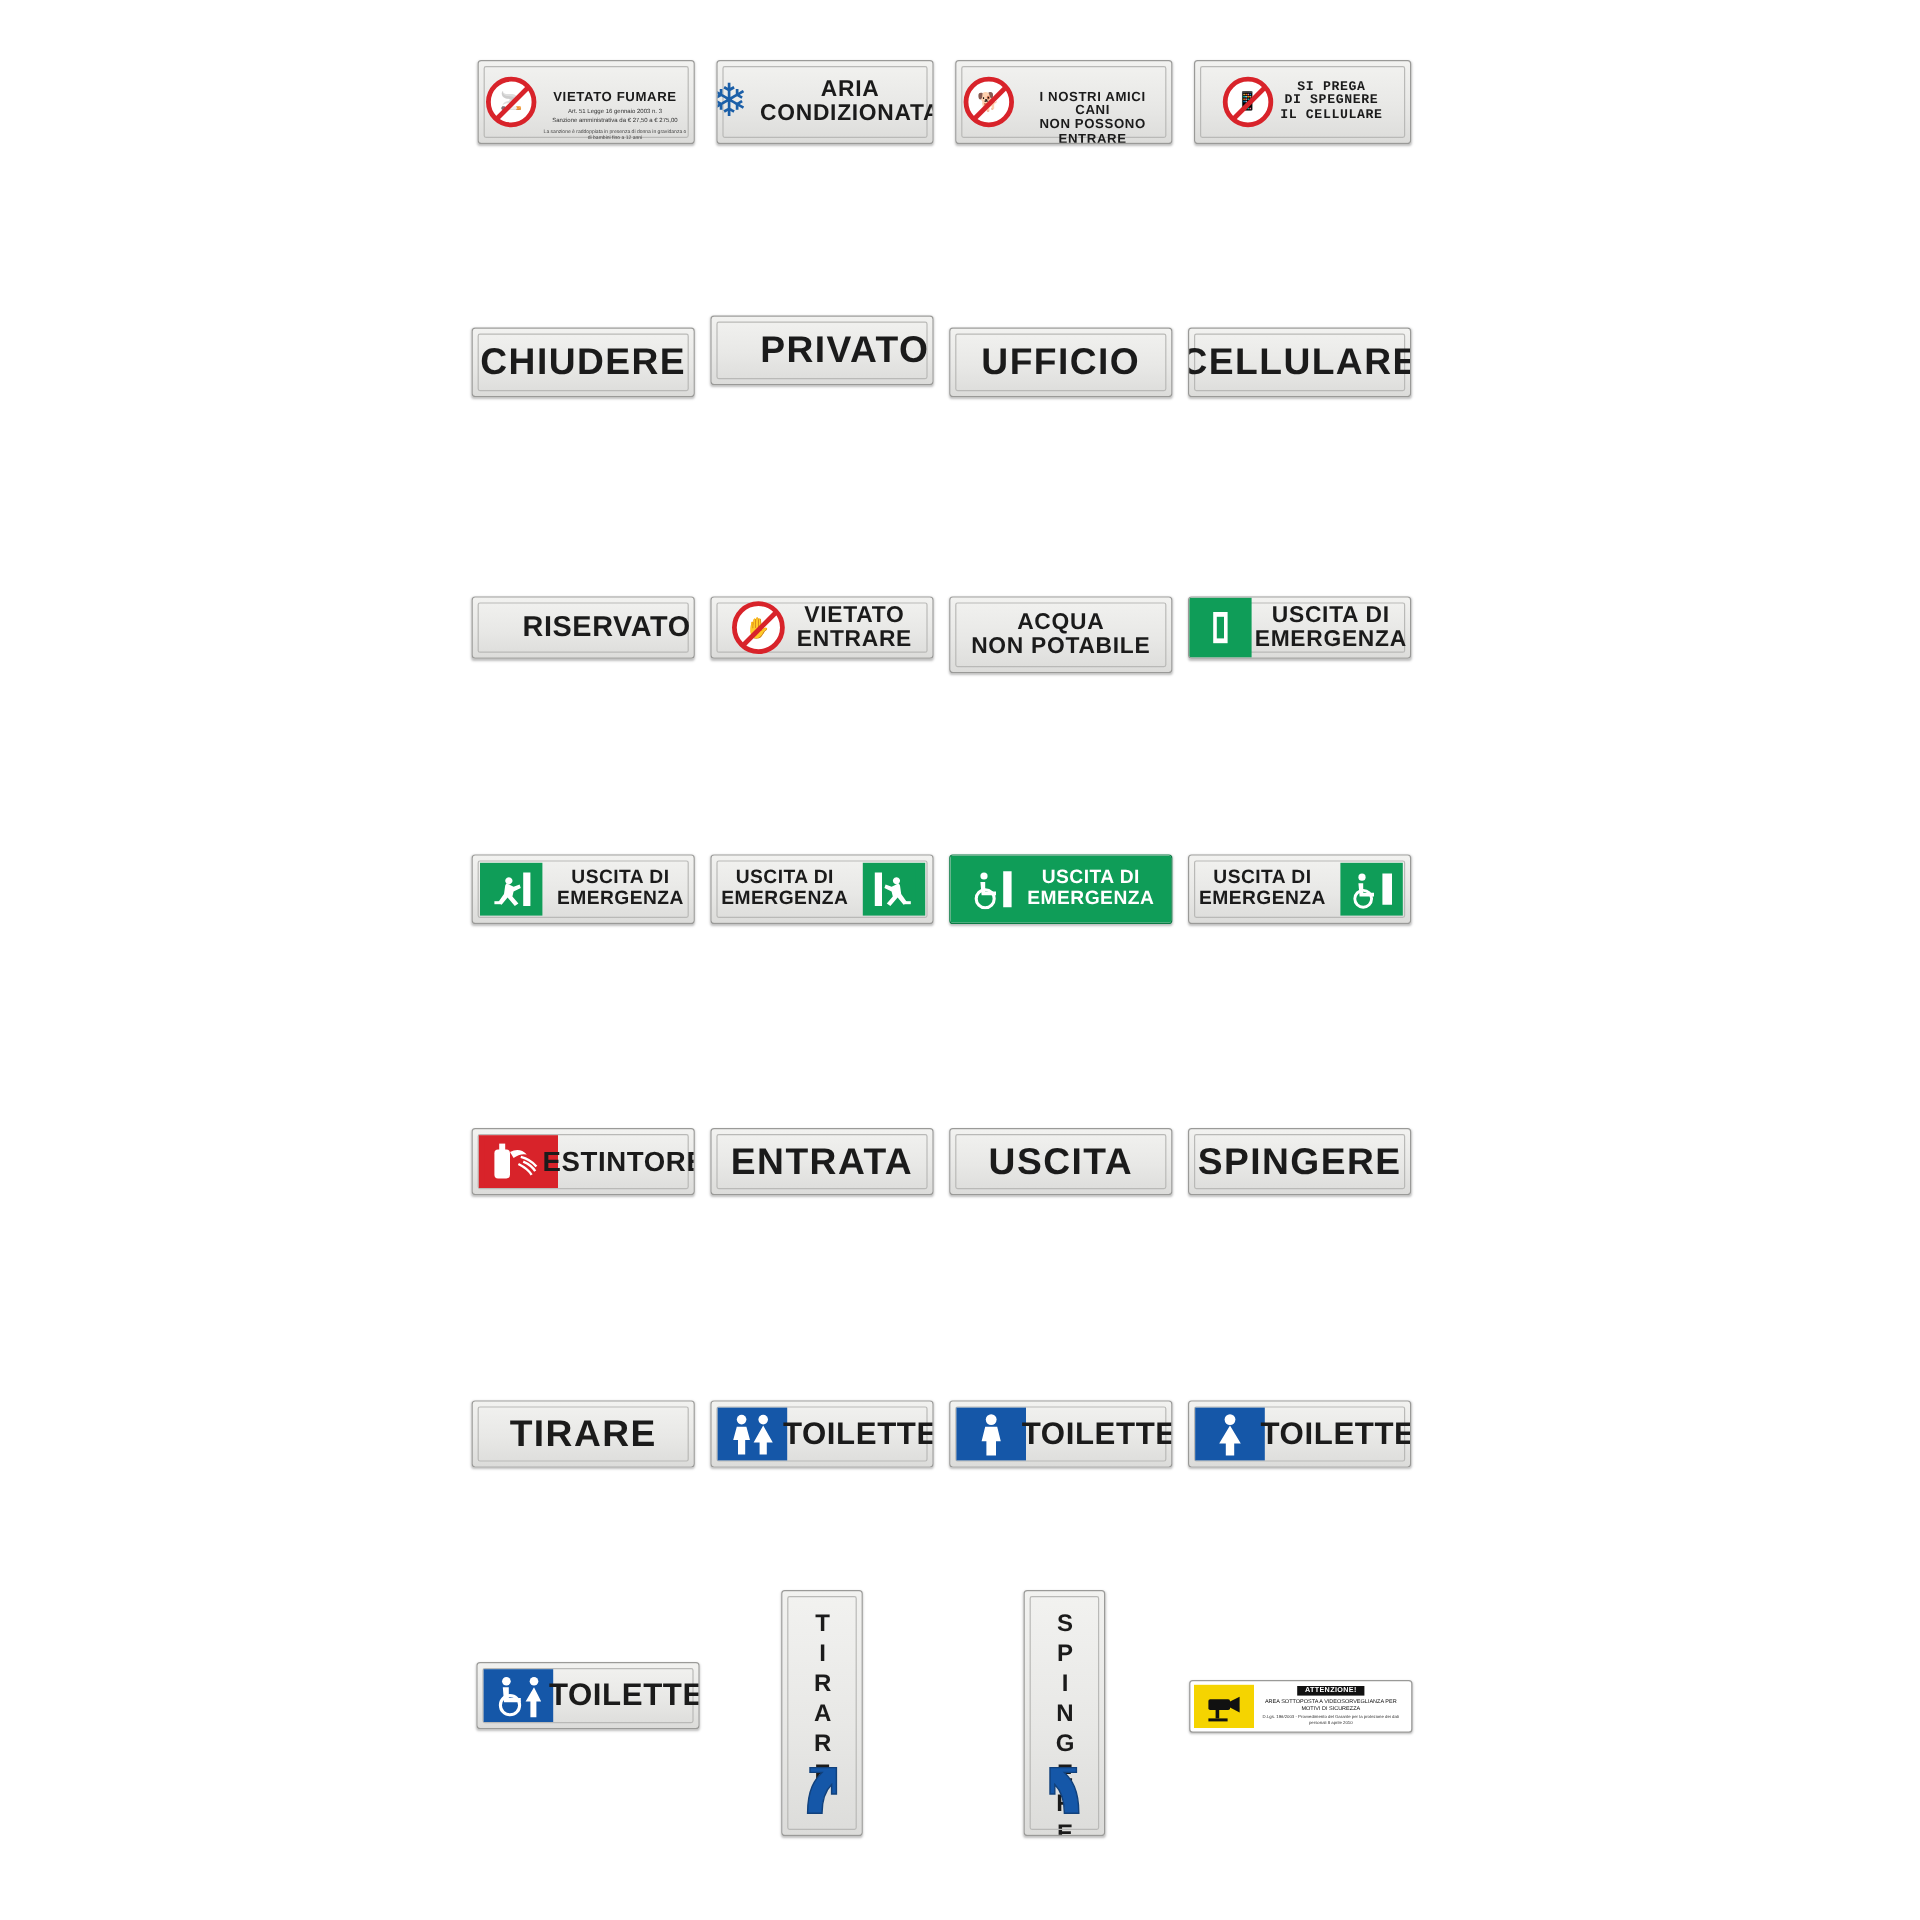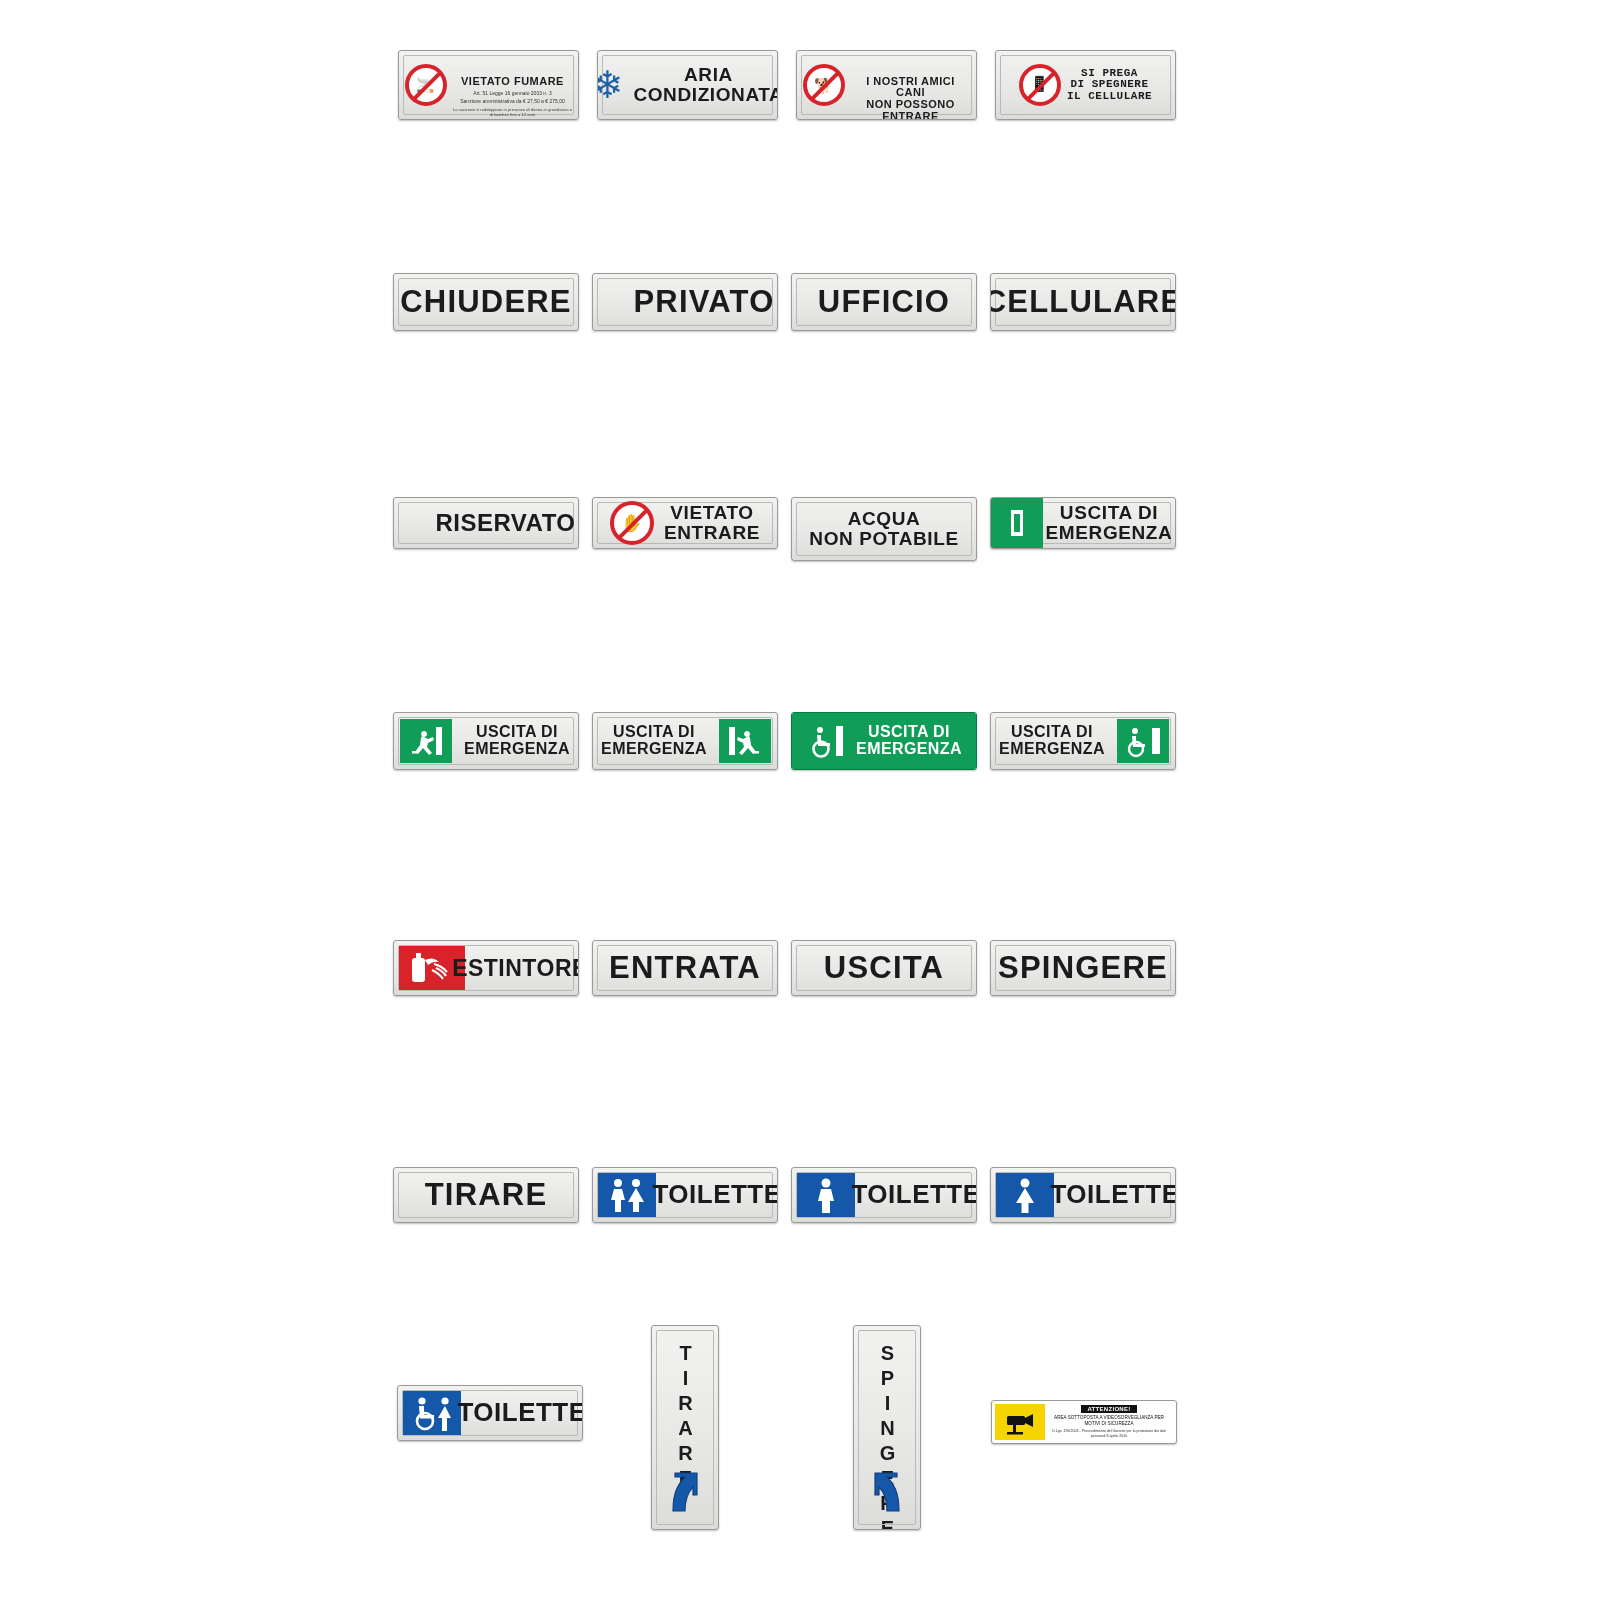--- a/index.html
+++ b/index.html
@@ -204,21 +204,21 @@
         <div class="txt xs">IL CELLULARE</div>
       </div>
     </div>
   </div>
 
   <div class="plate" style="left:393px;top:273px;width:186px;height:58px;">
     <div class="inner-border"></div>
     <div class="txt big">CHIUDERE</div>
   </div>
 
-  <div class="plate" style="left:592px;top:273px;width:186px;height:58px;padding-left:38px;">
+  <div class="plate" style="left:592px;top:263px;width:186px;height:58px;padding-left:38px;">
     <div class="inner-border"></div>
     <div class="txt big">PRIVATO</div>
   </div>
 
   <div class="plate" style="left:791px;top:273px;width:186px;height:58px;">
     <div class="inner-border"></div>
     <div class="txt big">UFFICIO</div>
   </div>
 
   <div class="plate" style="left:990px;top:273px;width:186px;height:58px;">

